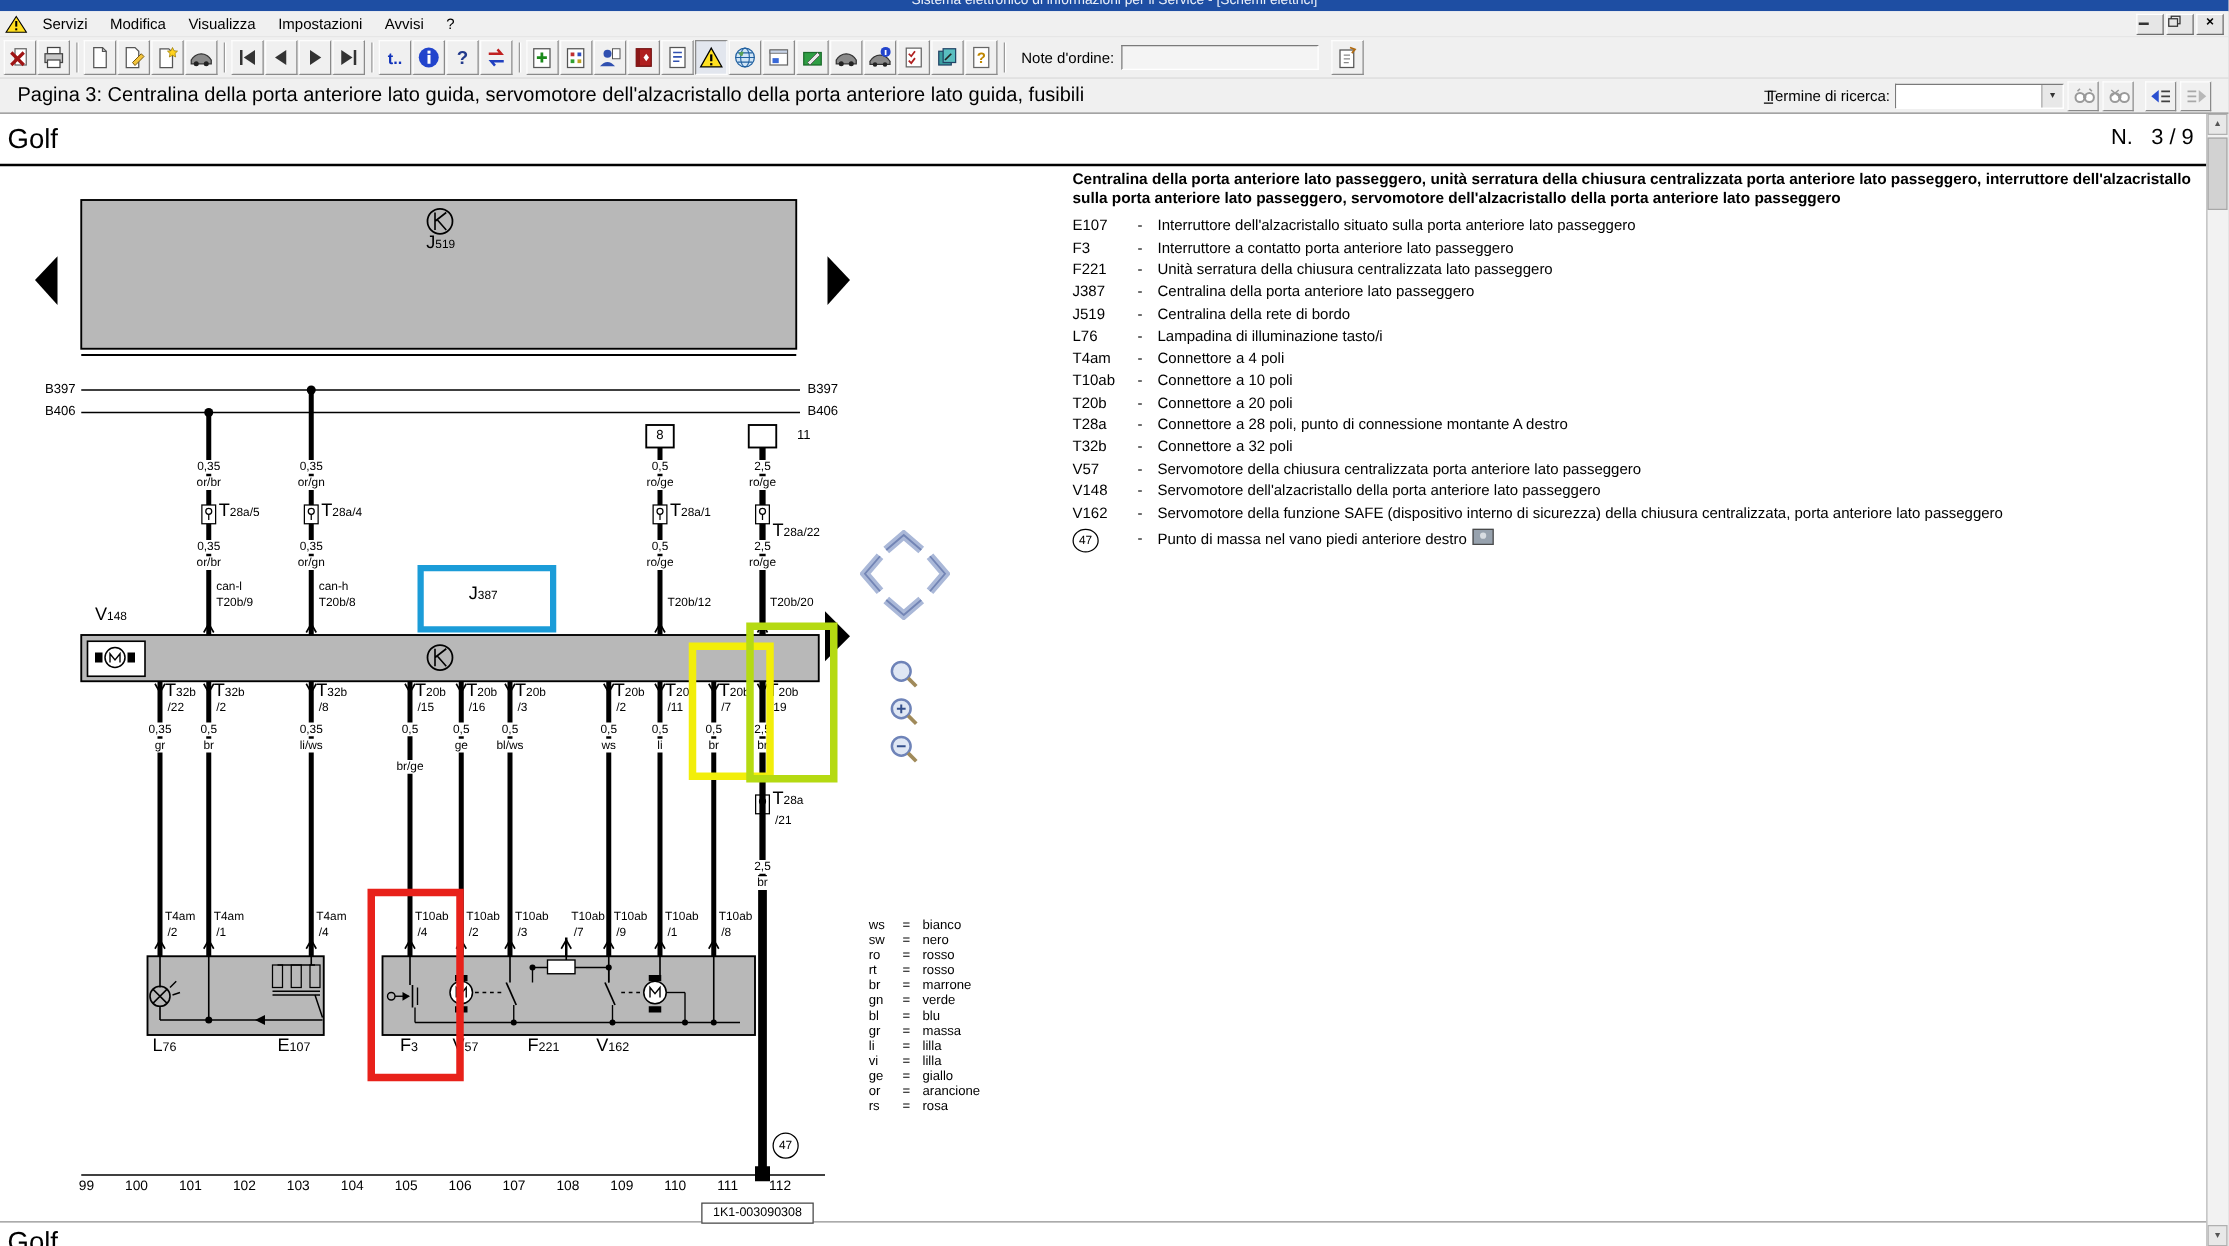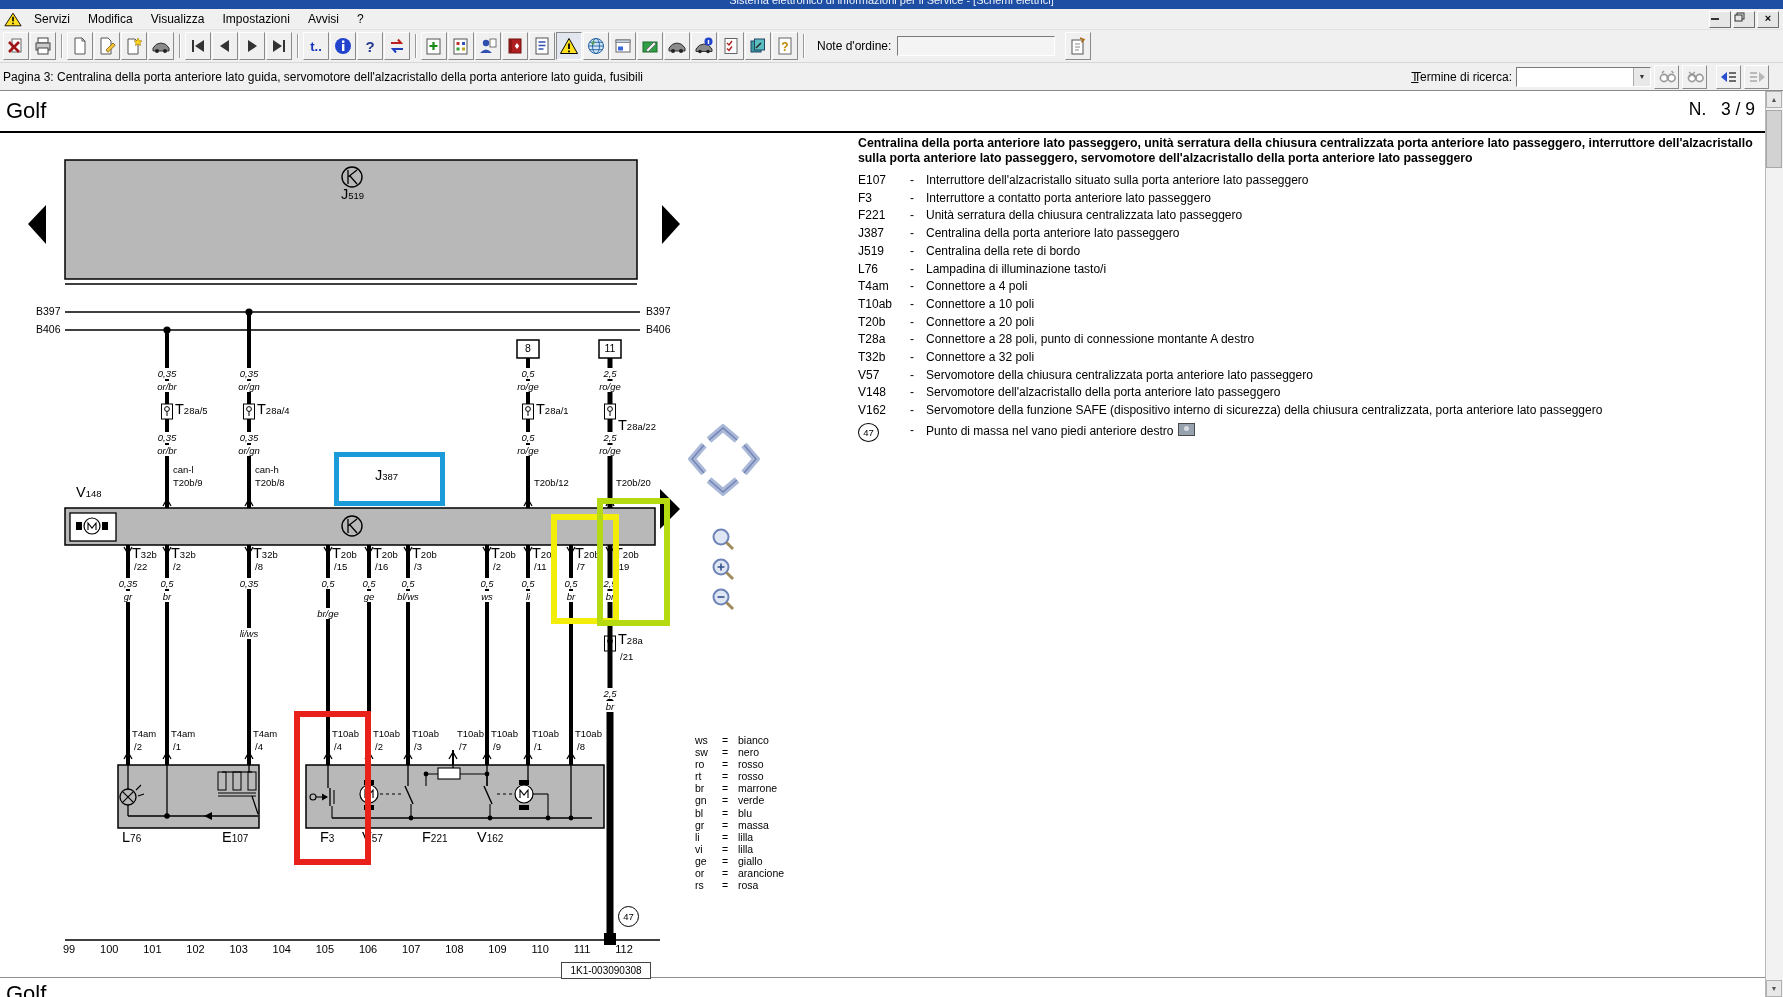--- a/index.html
+++ b/index.html
@@ -15,21 +15,21 @@
   .wb{width:20px;height:15px;background:#e6e6e6;border:1px solid;border-color:#fff #6d6d6d #6d6d6d #fff;
       font-size:9px;line-height:13px;text-align:center;}
   .toolbar{position:absolute;left:0;top:30px;width:100%;height:33px;background:#f0f0f0;display:flex;align-items:center;padding-left:3px;box-sizing:border-box;z-index:9;border-bottom:1px solid #d6d6d6;}
   .tb{width:24px;height:26px;margin-right:1px;background:#f0f0f0;border:1px solid;border-color:#fdfdfd #8a8a8a #8a8a8a #fdfdfd;
       display:flex;align-items:center;justify-content:center;flex:none;}
   .tb.active{background:#e2e6ee;border-color:#8a8a8a #fdfdfd #fdfdfd #8a8a8a;}
   .tsep{width:0;height:24px;border-left:1px solid #9a9a9a;border-right:1px solid #fff;margin:0 4px;flex:none;}
   .note-lbl{font-size:12px;margin:0 6px 0 8px;white-space:nowrap;}
   .note-input{width:150px;height:18px;border:1px solid;border-color:#7a7a7a #fff #fff #7a7a7a;background:#f4f4f4;font-size:12px;padding:0 3px;}
   .pagebar{position:absolute;left:0;top:63px;width:100%;height:28px;background:#f0f0f0;display:flex;align-items:center;z-index:9;border-bottom:1px solid #8a8a8a;box-sizing:border-box;}
-  .page-text{font-size:12px;padding-left:3px;white-space:nowrap;}
+  .page-text{font-size:16px;padding-left:14px;white-space:nowrap;}
   .search-zone{margin-left:auto;display:flex;align-items:center;padding-right:14px;}
   .search-lbl{font-size:12px;margin-right:4px;}
   .search-lbl u{text-decoration:underline;}
   .combo{display:flex;border:1px solid;border-color:#7a7a7a #fff #fff #7a7a7a;background:#fff;height:18px;}
   .combo input{width:112px;border:0;font-size:12px;padding:0 2px;outline:none;}
   .combo .drop{width:16px;background:#e8e8e8;border-left:1px solid #aaa;font-size:7px;line-height:18px;text-align:center;color:#333;}
   .sb{width:23px;height:22px;margin-left:3px;background:#f0f0f0;border:1px solid;border-color:#fdfdfd #8a8a8a #8a8a8a #fdfdfd;display:flex;align-items:center;justify-content:center;}
   
   #content{position:absolute;left:0;top:0;width:1783px;height:997px;background:#fff;}
   .hd-model{position:absolute;left:6px;top:98px;font-size:22px;}
@@ -51,21 +51,21 @@
   .cam::after{content:"";position:absolute;left:5px;top:2.5px;width:5px;height:5px;border-radius:50%;background:#d8dde2;}
   
   #colorkey{position:absolute;left:695px;top:734px;}
   .ck-row{display:flex;font-size:10.5px;line-height:12.1px;}
   .ck-code{width:27px;}
   .ck-eq{width:16px;}
   
   .L{position:absolute;font-size:9.5px;line-height:11px;white-space:nowrap;z-index:2;}
   .big::first-letter{font-size:14.5px;}
   .med{font-size:10.5px;}
-  .gz{width:46px;margin-left:-23px;text-align:center;background:#fff;font-style:italic;}
+  .gz{width:46px;margin-left:-23px;text-align:center;background:#fff;}
   .col{position:absolute;top:0;width:0;}
   .fuse-n{position:absolute;font-size:10.5px;z-index:2;text-align:center;width:22px;line-height:17px;}
   .hl{position:absolute;z-index:3;}
   .tracks{position:absolute;left:63px;top:943px;width:570px;display:flex;justify-content:space-between;font-size:11px;z-index:2;}
   .codebox{position:absolute;left:561px;top:962px;width:88px;height:15px;border:1px solid #444;font-size:10px;line-height:15px;text-align:center;z-index:2;background:#fff;}
   .g47{position:absolute;left:618px;top:906px;width:19px;height:19px;border:1.4px solid #000;border-radius:50%;background:#fff;
        font-size:9.5px;line-height:19px;text-align:center;z-index:2;}
   
   .vscroll{position:absolute;right:0;top:91px;width:17px;height:906px;background:#f2f2f2;border-left:1px solid #b8b8b8;z-index:8;}
   .sarrow{position:absolute;left:0;width:16px;height:17px;background:#e8e8e8;border:1px solid #b0b0b0;box-sizing:border-box;
@@ -442,21 +442,21 @@
     <div class="hl" style="left:551px;top:514px;width:56px;height:98px;border:6px solid #f2ee0a;"></div>
     <div class="hl" style="left:597px;top:498px;width:61px;height:116px;border:6px solid #b5da12;"></div>
     <div class="hl" style="left:294px;top:711px;width:65px;height:142px;border:6px solid #e8211a;"></div>
 
     <div class="L big" style="left:341px;top:189px;font-size:9.5px;">J519</div>
     <div class="L med" style="left:36px;top:306px;">B397</div>
     <div class="L med" style="left:36px;top:324px;">B406</div>
     <div class="L med" style="left:646px;top:306px;">B397</div>
     <div class="L med" style="left:646px;top:324px;">B406</div>
     <div class="fuse-n" style="left:517px;top:340px;">8</div>
-    <div class="fuse-n" style="left:599px;top:340px;">11</div>
+    <div class="fuse-n" style="left:599px;top:340px;padding-left:33px;">11</div>
     <div class="L big" style="left:76px;top:487px;">V148</div>
     <div class="L big" style="left:375px;top:470px;font-size:9.5px;">J387</div>
 
     <div class="col" style="left:167px;">
       <div class="L gz" style="top:368px;">0,35</div>
       <div class="L gz" style="top:381px;">or/br</div>
       <div class="L big" style="left:8px;top:404px;">T28a/5</div>
       <div class="L gz" style="top:432px;">0,35</div>
       <div class="L gz" style="top:445px;">or/br</div>
       <div class="L" style="left:6px;top:464px;">can-l</div>
@@ -497,21 +497,21 @@
     <div class="col" style="left:167px;">
       <div class="L big" style="left:4px;top:548px;">T32b</div>
       <div class="L" style="left:6px;top:561px;">/2</div>
       <div class="L gz" style="top:578px;">0,5</div>
       <div class="L gz" style="top:591px;">br</div>
     </div>
     <div class="col" style="left:249px;">
       <div class="L big" style="left:4px;top:548px;">T32b</div>
       <div class="L" style="left:6px;top:561px;">/8</div>
       <div class="L gz" style="top:578px;">0,35</div>
-      <div class="L gz" style="top:591px;margin-top:37px;">li/ws</div>
+      <div class="L gz" style="top:591px;">li/ws</div>
     </div>
     <div class="col" style="left:328px;">
       <div class="L big" style="left:4px;top:548px;">T20b</div>
       <div class="L" style="left:6px;top:561px;">/15</div>
       <div class="L gz" style="top:578px;">0,5</div>
       <div class="L gz" style="top:608px;">br/ge</div>
     </div>
     <div class="col" style="left:369px;">
       <div class="L big" style="left:4px;top:548px;">T20b</div>
       <div class="L" style="left:6px;top:561px;">/16</div>

